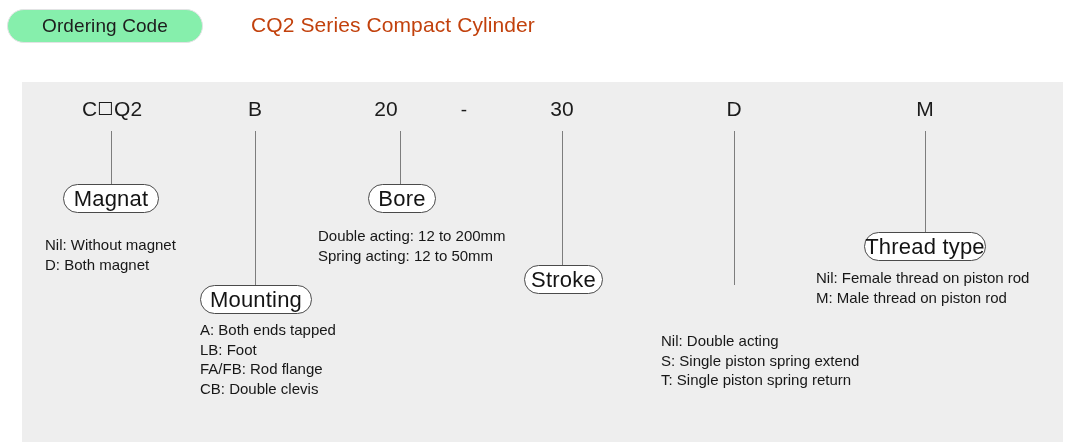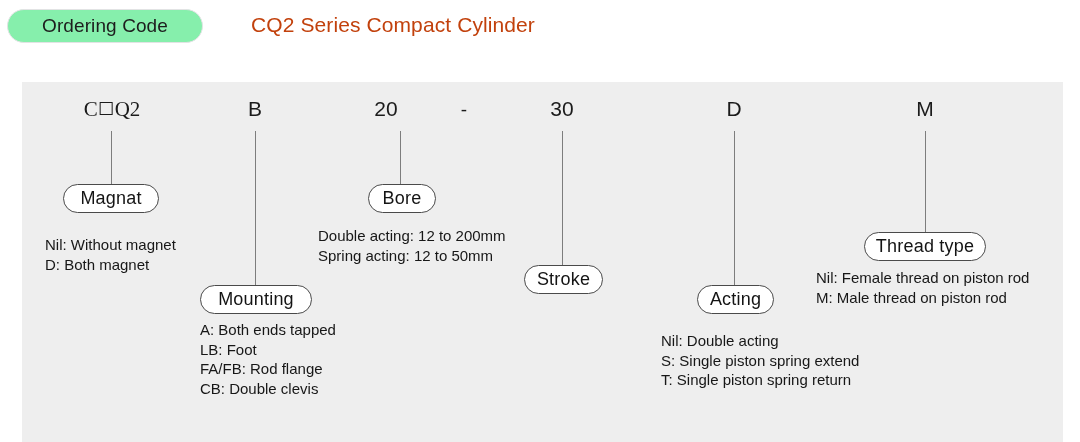--- a/index.html
+++ b/index.html
@@ -96,21 +96,21 @@
     background: #ffffff;
     border: 1.4px solid #4a4a4a;
     border-radius: 999px;
     box-sizing: border-box;
     display: flex;
     align-items: center;
     justify-content: center;
     white-space: nowrap;
   }
   .capsule .cap-text {
-    font-size: 18px;
+    font-size: 22px;
     color: #141414;
     letter-spacing: .2px;
   }
 
   
   .desc {
     position: absolute;
     font-size: 15px;
     line-height: 19.5px;
     color: #171717;
@@ -123,21 +123,21 @@
 
 <div id="page">
 
   <div id="header-pill">
     <span class="pill-text">Ordering Code</span>
   </div>
   <div id="header-title">CQ2 Series Compact Cylinder</div>
 
   <div id="panel"></div>
 
-  <div class="code-token" style="left:112px; top:97px;font-family:Liberation Serif, serif;">
+  <div class="code-token" style="left:112px; top:97px;">
     <span>C</span><span class="sqbox"></span><span>Q2</span>
   </div>
 
   <div class="code-token" style="left:255px; top:97px;">B</div>
 
   <div class="code-token" style="left:386px; top:97px;text-align:right;">20</div>
 
   <div class="code-token small" style="left:464px; top:99px;">-</div>
 
   <div class="code-token" style="left:562px; top:97px;">30</div>
@@ -176,23 +176,20 @@
   </div>
   <div class="desc" style="left:318px; top:226px;">
     <div>Double acting: 12 to 200mm</div>
     <div>Spring acting: 12 to 50mm</div>
   </div>
 
   <div class="capsule" style="left:524px; top:265px; width:79px; height:29px;">
     <span class="cap-text">Stroke</span>
   </div>
 
-  <div class="capsule" style="left:697px; top:285px; width:77px; height:29px;">
-    <span class="cap-text">Acting</span>
-  </div>
   <div class="desc" style="left:661px; top:331px;">
     <div>Nil: Double acting</div>
     <div>S: Single piston spring extend</div>
     <div>T: Single piston spring return</div>
   </div>
 
   <div class="capsule" style="left:864px; top:232px; width:122px; height:29px;">
     <span class="cap-text">Thread type</span>
   </div>
   <div class="desc" style="left:816px; top:268px;">

